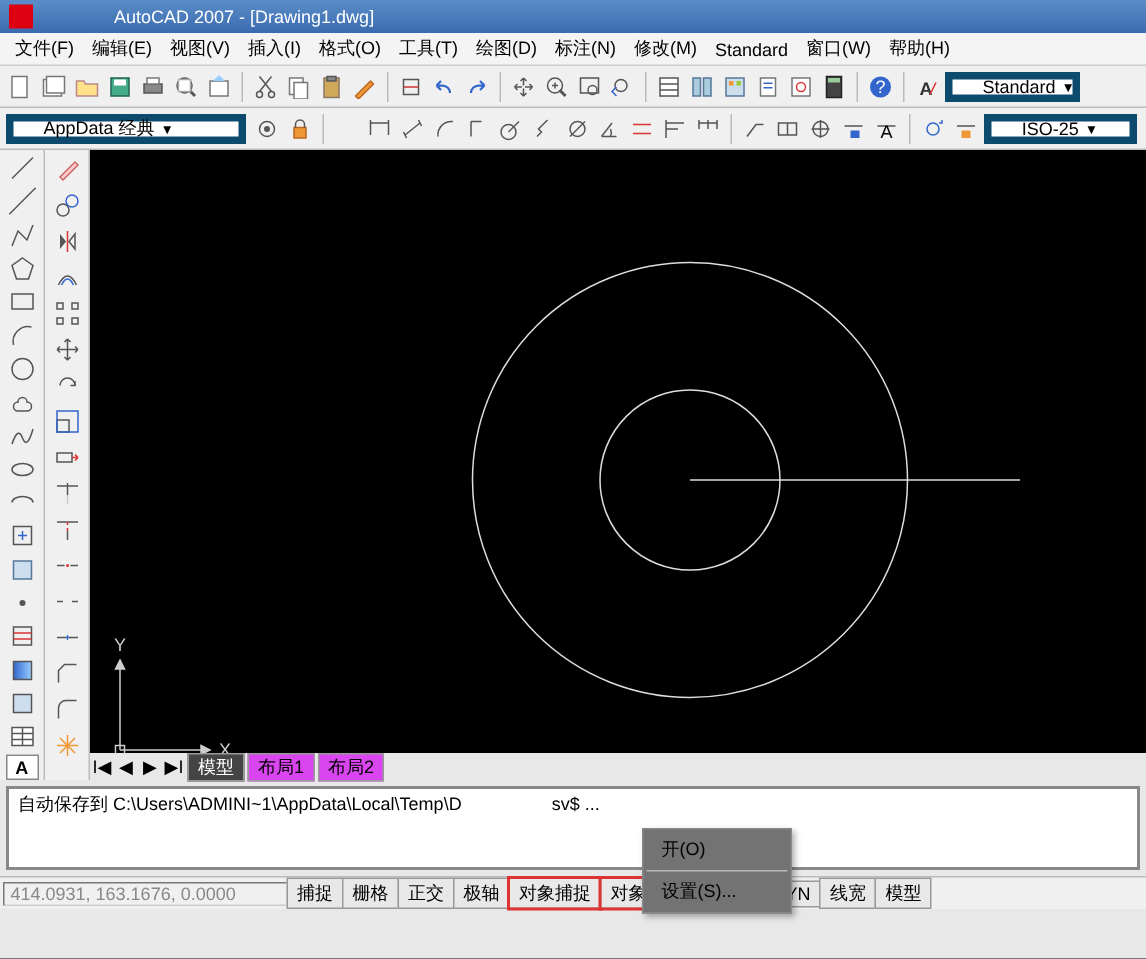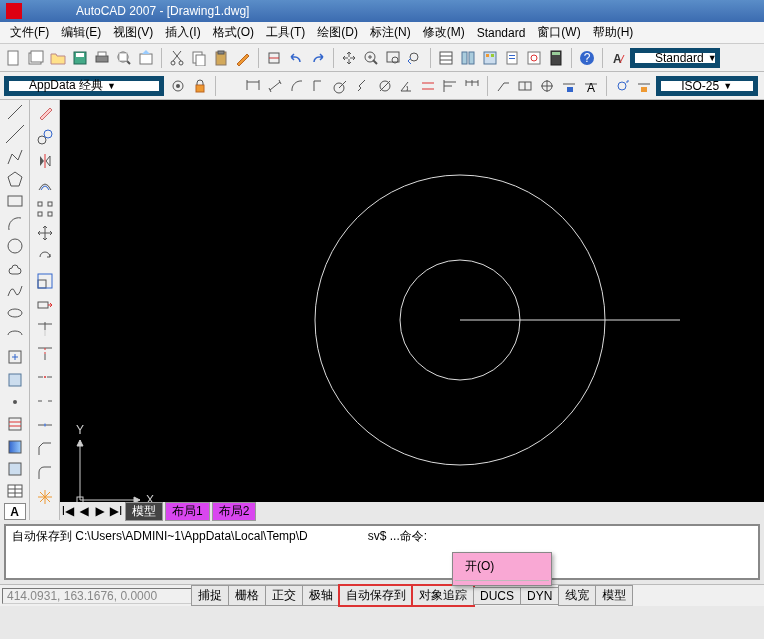--- a/index.html
+++ b/index.html
@@ -36,21 +36,21 @@
 .tabs-row .tab.active { background: #444; color: #fff; }
 
 .cmd-area { height: 56px; background: #fff; border: 2px solid #888; margin: 4px; padding: 2px 6px; display: flex; flex-direction: row; justify-content: flex-start; font-family: "SimSun", monospace; font-size: 13px; }
 .cmd-line { white-space: pre; }
 
 .statusbar { height: 22px; background: #f0f0f0; border-top: 1px solid #bbb; display: flex; align-items: center; padding: 0 2px; gap: 0; }
 .coord { width: 190px; padding: 0 4px; color: #888; border: 1px inset #ccc; }
 .status-btn { padding: 1px 6px; border: 1px solid #999; background: #e8e8e8; margin-left: -1px; }
 .status-btn.hl { outline: 2px solid #d33; outline-offset: -1px; }
 
-.context-menu { position: absolute; left: 452px; top: 552px; background: #f9a8d4; border: 1px solid #888; box-shadow: 2px 2px 4px rgba(0,0,0,.3); padding: 2px 2px; z-index: 50; width: 100px; }
+.context-menu { position: absolute; left: 428px; top: 552px; background: #737373; border: 1px solid #888; box-shadow: 2px 2px 4px rgba(0,0,0,.3); padding: 2px 2px; z-index: 50; width: 100px; }
 .context-menu .mi { padding: 3px 10px; }
 .context-menu hr { border: none; border-top: 1px solid #bbb; margin: 2px 0; }
 
 .std-label { color: #000; }
 </style>
 </head>
 <body>
 
 <div class="titlebar">
   <div class="app-icon"></div>
@@ -618,33 +618,33 @@
       <span class="navbtn">▶I</span>
       <span class="tab active">模型</span>
       <span class="tab">布局1</span>
       <span class="tab">布局2</span>
     </div>
   </div>
 </div>
 
 <div class="cmd-area">
   <div class="cmd-line">自动保存到 C:\Users\ADMINI~1\AppData\Local\Temp\D                  sv$ ...</div>
-  <div class="cmd-line">命令:</div>
 </div>
 
 <div class="statusbar">
   <div class="coord">414.0931, 163.1676, 0.0000</div>
   <div class="status-btn">捕捉</div>
   <div class="status-btn">栅格</div>
   <div class="status-btn">正交</div>
   <div class="status-btn">极轴</div>
-  <div class="status-btn hl">自动保存到</div>
+  <div class="status-btn hl">对象捕捉</div>
   <div class="status-btn hl">对象追踪</div>
   <div class="status-btn">DUCS</div>
   <div class="status-btn">DYN</div>
   <div class="status-btn">线宽</div>
   <div class="status-btn">模型</div>
 </div>
 
 <div class="context-menu">
   <div class="mi">开(O)</div>
   <hr>
+  <div class="mi">设置(S)...</div>
 </div>
 
 </body></html>

